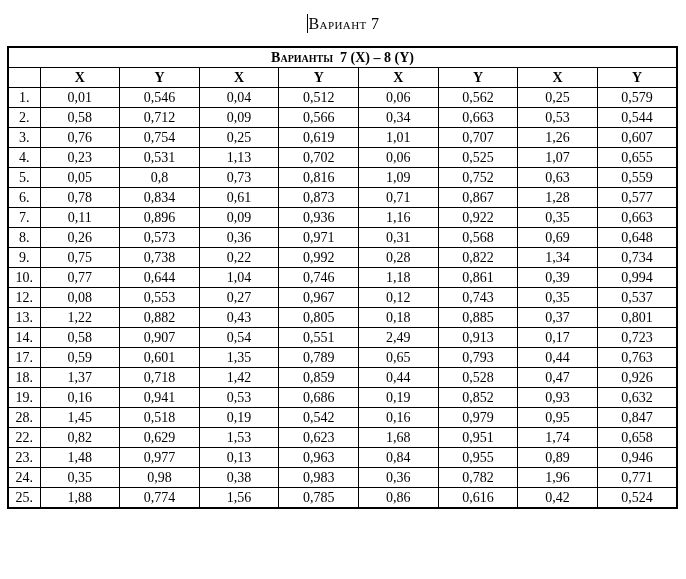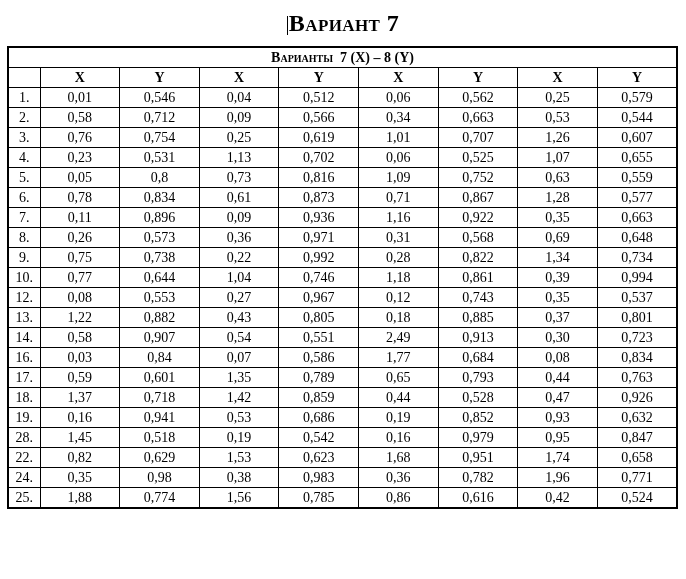--- a/index.html
+++ b/index.html
@@ -24,23 +24,23 @@
   }
   .caret {
     display: inline-block;
     width: 1px;
     height: 19px;
     background: #000000;
     vertical-align: -4px;
     margin-right: 1px;
   }
   .doc-title {
-    font-weight: bold;
+    font-weight: normal;
     font-variant: small-caps;
-    font-size: 24px;
+    font-size: 16px;
     letter-spacing: 0.4px;
   }
   table.variants {
     border-collapse: collapse;
     table-layout: fixed;
     width: 671px;
     margin: 11px 0 0 7px;
     border: 2px solid #000000;
   }
   table.variants td {
@@ -238,33 +238,22 @@
           <td>0,801</td>
         </tr>
         <tr>
           <td class="numcell">14.</td>
           <td>0,58</td>
           <td>0,907</td>
           <td>0,54</td>
           <td>0,551</td>
           <td>2,49</td>
           <td>0,913</td>
-          <td>0,30</td>
+          <td>0,17</td>
           <td>0,723</td>
-        </tr>
-        <tr>
-          <td class="numcell">16.</td>
-          <td>0,03</td>
-          <td>0,84</td>
-          <td>0,07</td>
-          <td>0,586</td>
-          <td>1,77</td>
-          <td>0,684</td>
-          <td>0,08</td>
-          <td>0,834</td>
         </tr>
         <tr>
           <td class="numcell">17.</td>
           <td>0,59</td>
           <td>0,601</td>
           <td>1,35</td>
           <td>0,789</td>
           <td>0,65</td>
           <td>0,793</td>
           <td>0,44</td>
@@ -308,20 +297,31 @@
           <td>0,82</td>
           <td>0,629</td>
           <td>1,53</td>
           <td>0,623</td>
           <td>1,68</td>
           <td>0,951</td>
           <td>1,74</td>
           <td>0,658</td>
         </tr>
         <tr>
+          <td class="numcell">23.</td>
+          <td>1,48</td>
+          <td>0,977</td>
+          <td>0,13</td>
+          <td>0,963</td>
+          <td>0,84</td>
+          <td>0,955</td>
+          <td>0,89</td>
+          <td>0,946</td>
+        </tr>
+        <tr>
           <td class="numcell">24.</td>
           <td>0,35</td>
           <td>0,98</td>
           <td>0,38</td>
           <td>0,983</td>
           <td>0,36</td>
           <td>0,782</td>
           <td>1,96</td>
           <td>0,771</td>
         </tr>

